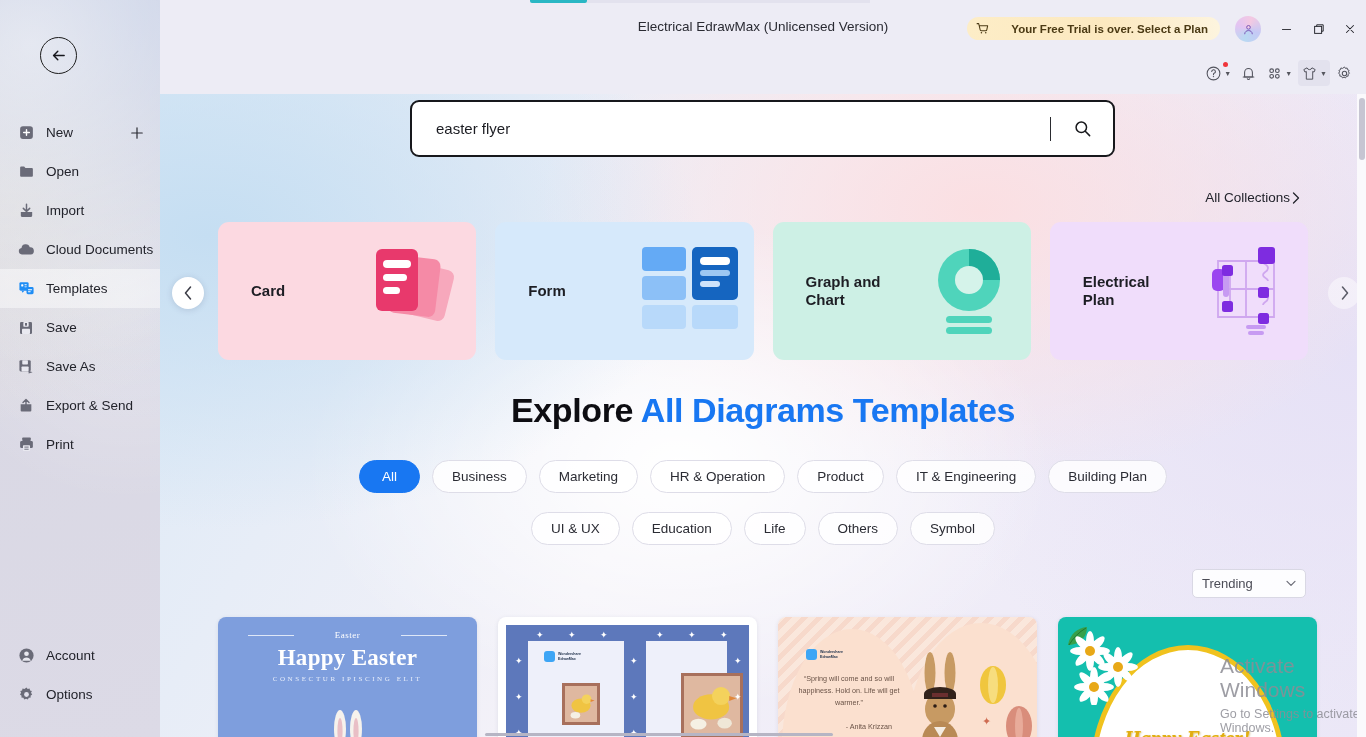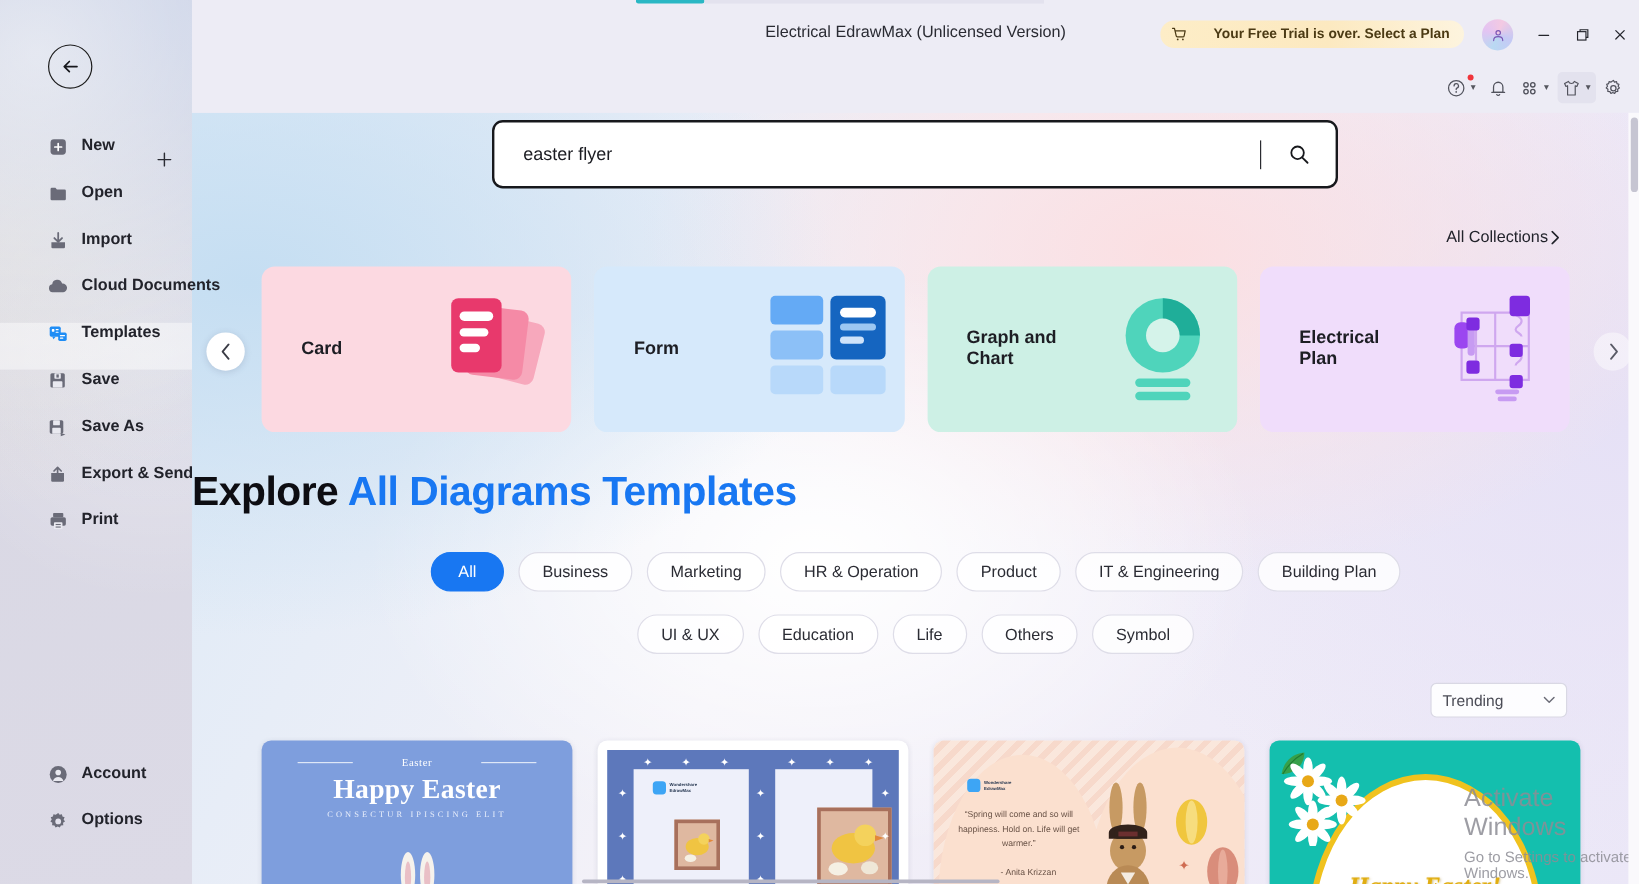--- a/index.html
+++ b/index.html
@@ -28,25 +28,24 @@
   }
   .back-btn {
     position: absolute; left: 40px; top: 37px;
     width: 37px; height: 37px; border-radius: 50%;
     border: 1.7px solid #1c1c1c; background: transparent;
     display: flex; align-items: center; justify-content: center;
     cursor: pointer;
   }
   .nav-group { position: absolute; left: 0; width: 160px; }
   .nav-item {
-    display: flex; 
-    height: 39px; padding-left: 39px;
+    display: flex; align-items: center;
+    height: 39px; padding-left: 17px;
     font-size: 13.5px; color: #22232b; cursor: pointer;
     position: relative;
-    font-weight: bold;
   }
   .nav-item.active { background: rgba(255,255,255,.45); }
   .nav-item .ic {
     width: 18px; height: 18px; margin-right: 11px;
     display: flex; align-items: center; justify-content: center;
     flex: 0 0 18px;
   }
   .nav-item .lbl { white-space: nowrap; }
   .plus-btn {
     position: absolute; right: 14px; top: 50%; transform: translateY(-50%);
@@ -172,21 +171,21 @@
     display: flex; align-items: center; justify-content: center;
     cursor: pointer; z-index: 3;
     font-size: 15px; color: #3b3c46;
   }
   .arrow-left { left: 12px; top: 183px; }
   .arrow-right { right: 6px; top: 183px; background: rgba(255,255,255,.45); box-shadow:none; }
 
   
   .explore {
     position: absolute; left: 0; top: 297px; width: 1206px;
-    text-align: left; font-size: 34px; font-weight: bold;
+    text-align: center; font-size: 34px; font-weight: bold;
     letter-spacing: -.4px; color: #0d0d12;
   }
   .explore .blue { color: #1877f2; }
 
   
   .chips {
     position: absolute; left: 58px; top: 366px; width: 1090px;
     display: flex; flex-wrap: wrap; justify-content: center;
     gap: 10px 12px;
   }
@@ -254,21 +253,21 @@
   .t3 .egg-l { left:4px; top:12px; width:140px; height:190px; }
   .t3 .egg-r { left:128px; top:6px; width:150px; height:196px; }
   .t3 .logo { position:absolute; left:28px; top:32px; display:flex; align-items:center; gap:3px;}
   .t3 .logo .sq { width:11px; height:11px; border-radius:3px; background:#3da5f5; }
   .t3 .logo .tx { font-size:3.6px; color:#23344e; line-height:1.35; font-weight:bold;}
   .t3 .quote {
     position:absolute; left:18px; top:56px; width:106px; text-align:center;
     font-size:7.2px; color:#6a5347; line-height:1.7;
   }
   .t3 .author {
-    position:absolute; left:26px; top:105px; width:106px; text-align:center;
+    position:absolute; left:8px; top:105px; width:106px; text-align:right;
     font-size:7.2px; color:#6a5347;
   }
   
   .t4 { background: #14bfae; }
   .t4 .oval {
     position:absolute; left:50%; transform:translateX(-50%);
     bottom:-78px; width:196px; height:210px;
     background:#fff; border:5px solid #f0c21e;
     border-radius:50% 50% 46% 46% / 62% 62% 38% 38%;
   }

